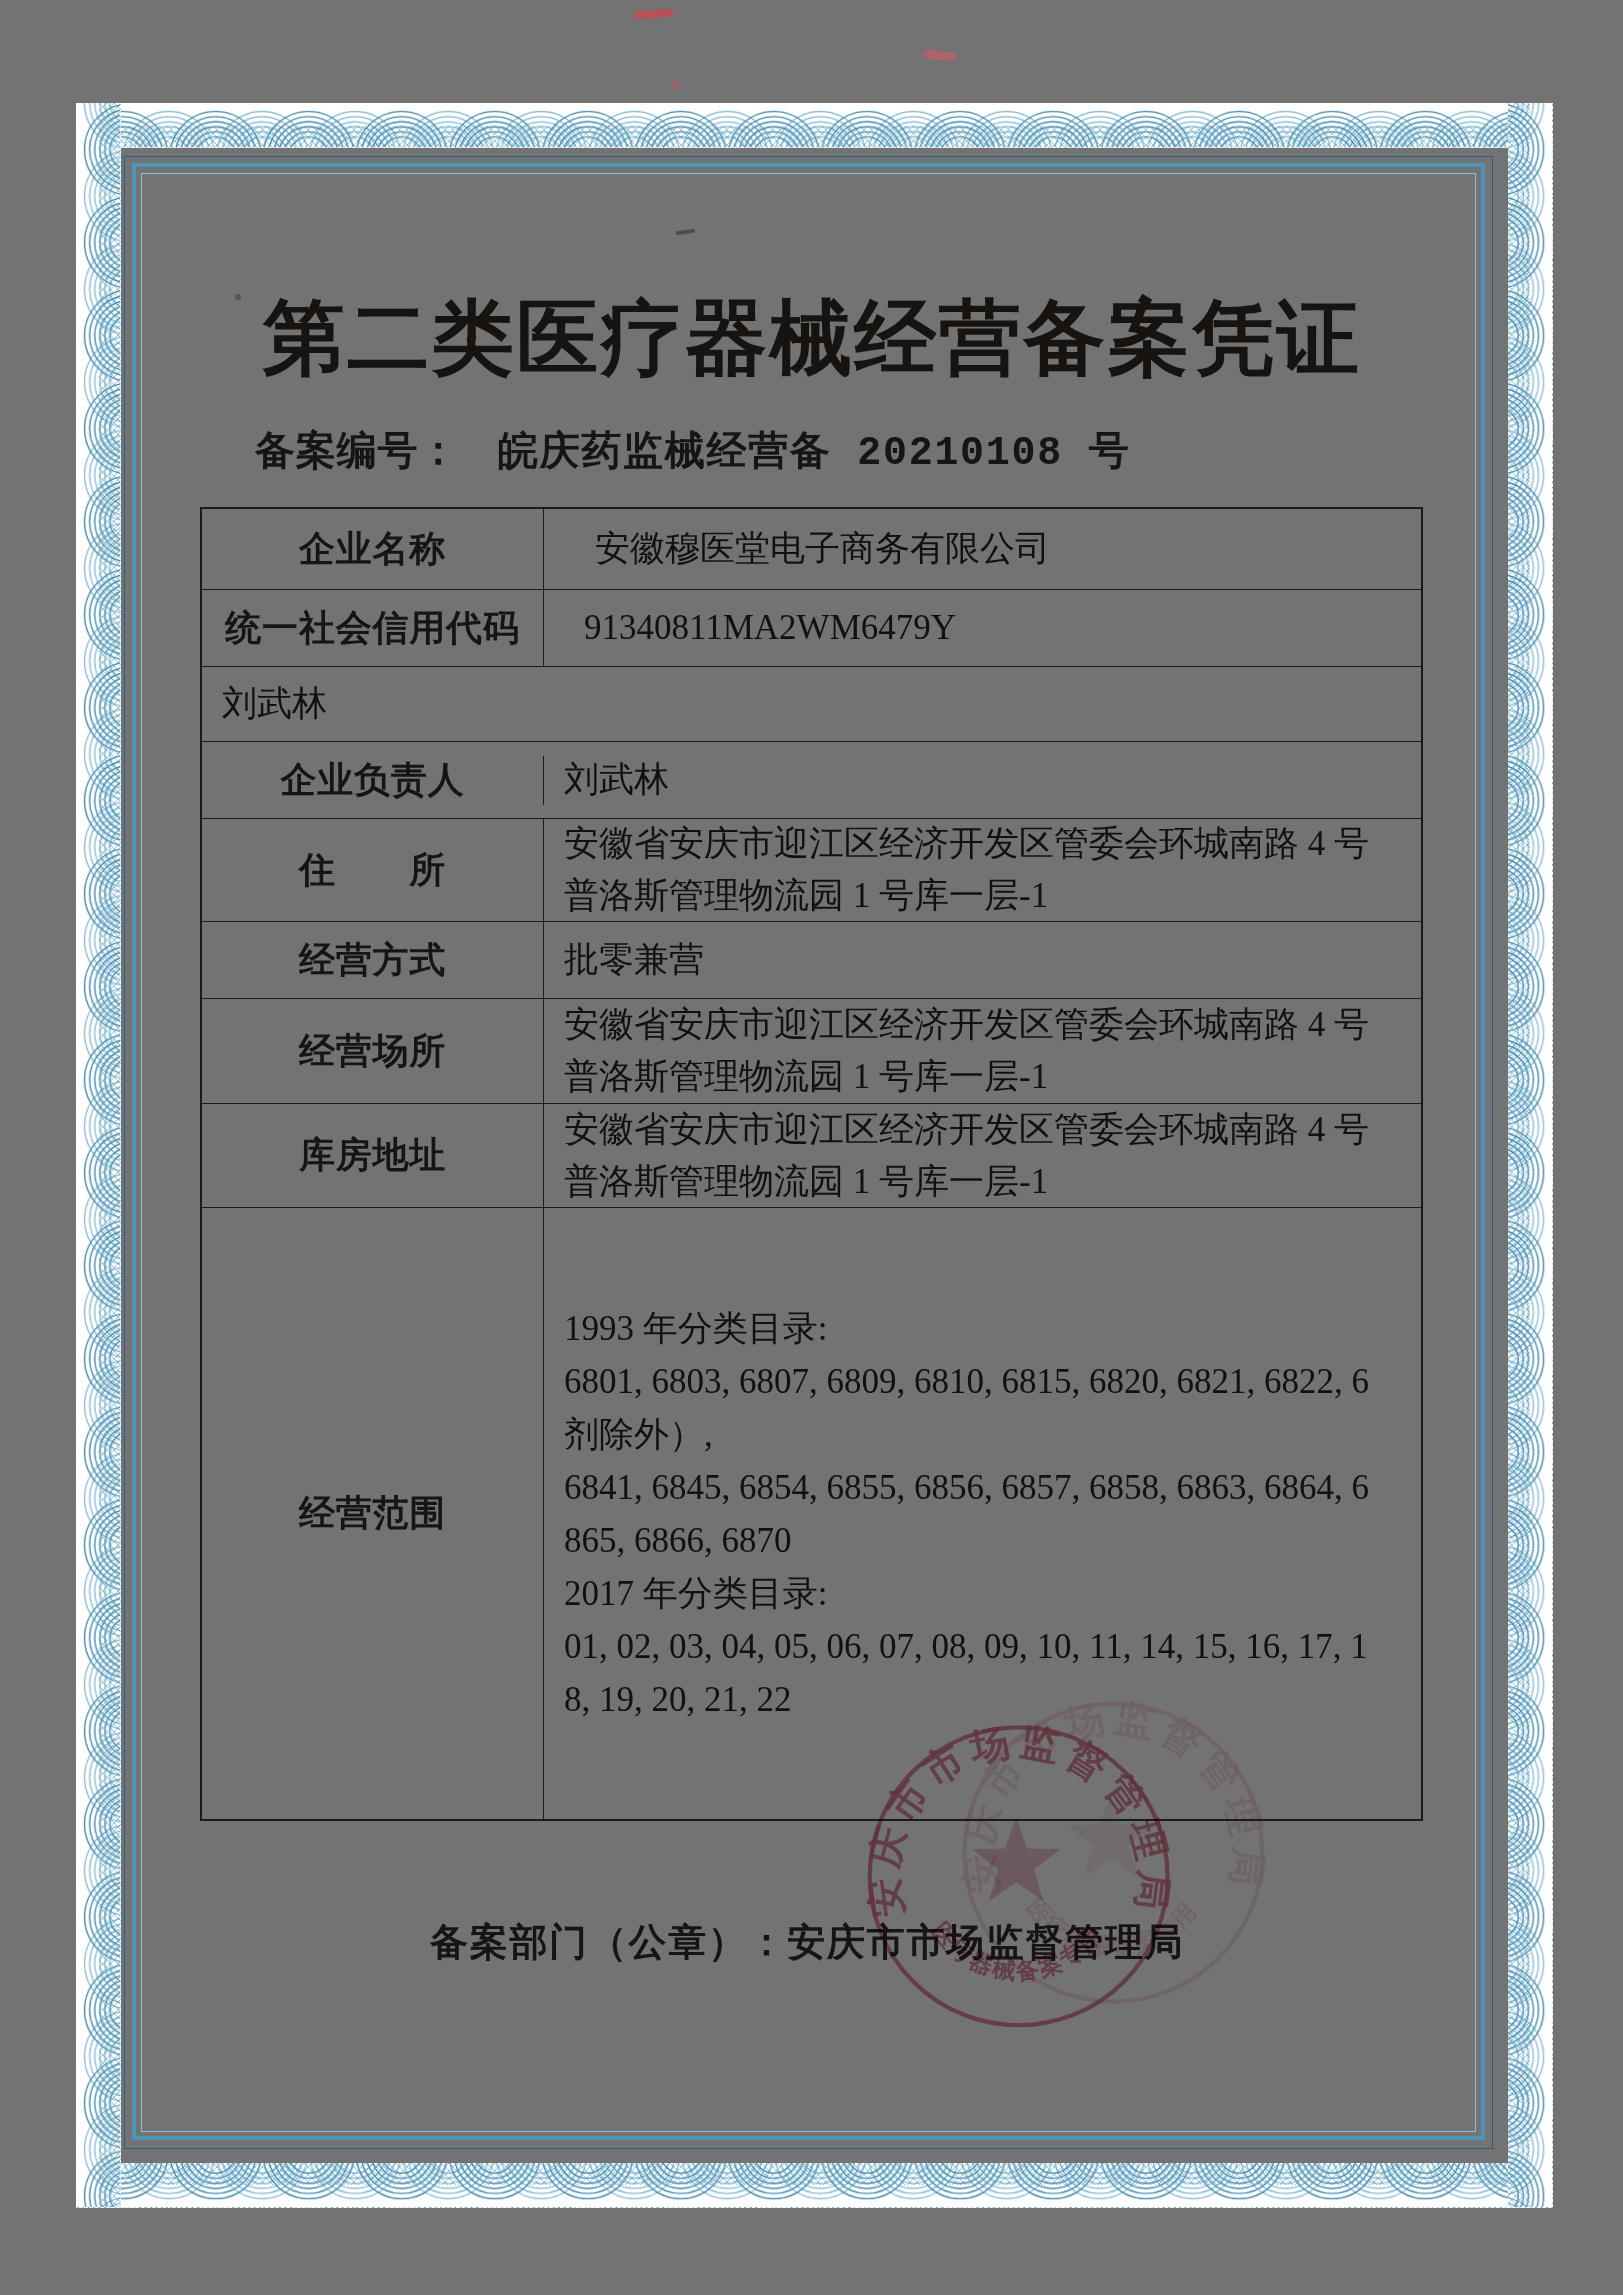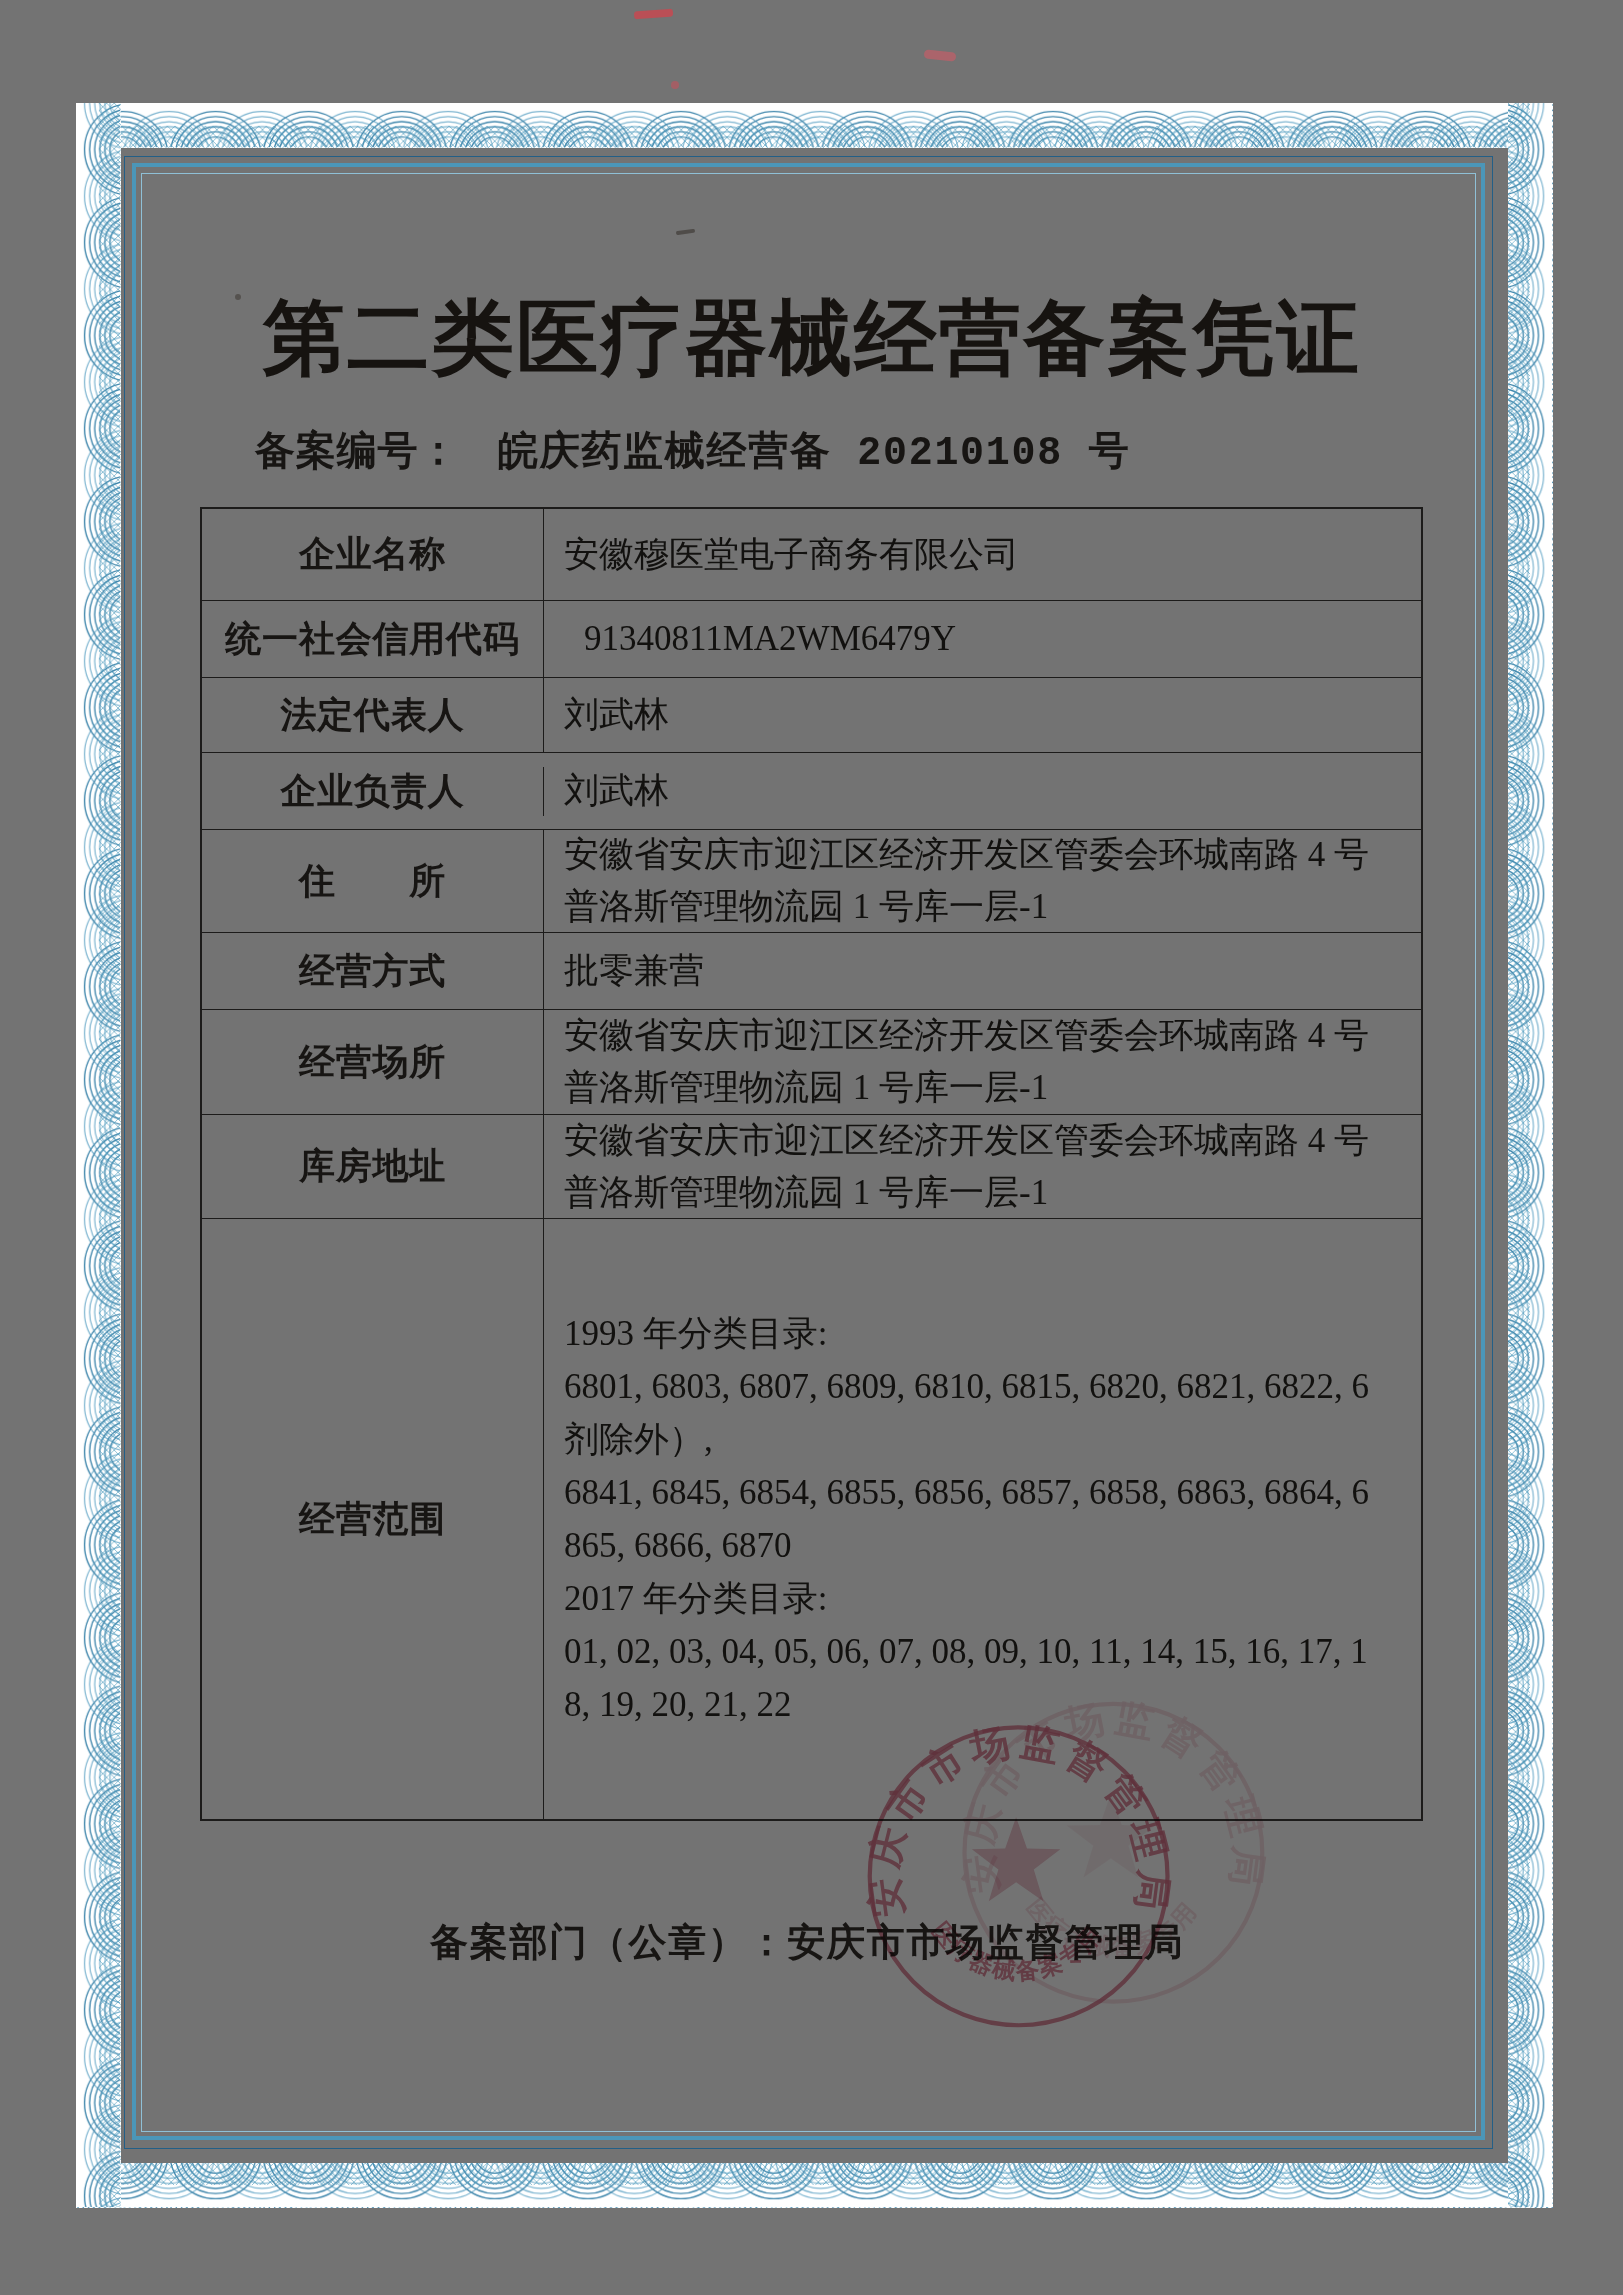--- a/index.html
+++ b/index.html
@@ -37,21 +37,21 @@
   .filing .val { font-family:Liberation Mono, monospace; font-weight:600; letter-spacing:1.7px;padding-left:39px; }
 
   
   .info-table {
     position:absolute; left:200px; top:507px; width:1223px; height:1314px;
     border:2.5px solid #1c1b1a; box-sizing:border-box;
     display:flex; flex-direction:column;
   }
   .row { display:flex; border-bottom:1.7px solid #1c1b1a; box-sizing:border-box; }
   .row:last-child { border-bottom:none; flex:1; }
-  .r0{height:92px;} .r1{height:77px;gap:20px;} .r2{height:75px;} .r3{height:77px;align-items:center;}
+  .r0{height:81px;gap:31px;} .r1{height:77px;gap:20px;} .r2{height:75px;} .r3{height:77px;align-items:center;}
   .r4{height:103px;} .r5{height:77px;} .r6{height:105px;} .r7{height:104px;}
   .cell-label {
     width:342px; min-width:342px; border-right:1.7px solid #1c1b1a; box-sizing:border-box;
     display:flex; align-items:center; justify-content:center;
     font-weight:bold; font-size:36px; letter-spacing:0.8px; text-align:center;
   }
   .cell-value {
     flex:1; display:flex; flex-direction:column; justify-content:center;
     padding-left:20px; padding-right:8.5px;
     font-family:"Liberation Serif", serif; font-size:35px; color:#12110f;
@@ -259,21 +259,20 @@
     </div>
 
     <div class="row r1">
       <div class="cell-label">统一社会信用代码</div>
       <div class="cell-value">
         <div class="line">91340811MA2WM6479Y</div>
       </div>
     </div>
 
     <div class="row r2">
-      <div class="cell-label">法定代表人</div>
       <div class="cell-value">
         <div class="line">刘武林</div>
       </div>
     </div>
 
     <div class="row r3">
       <div class="cell-label">企业负责人</div>
       <div class="cell-value">
         <div class="line">刘武林</div>
       </div>

